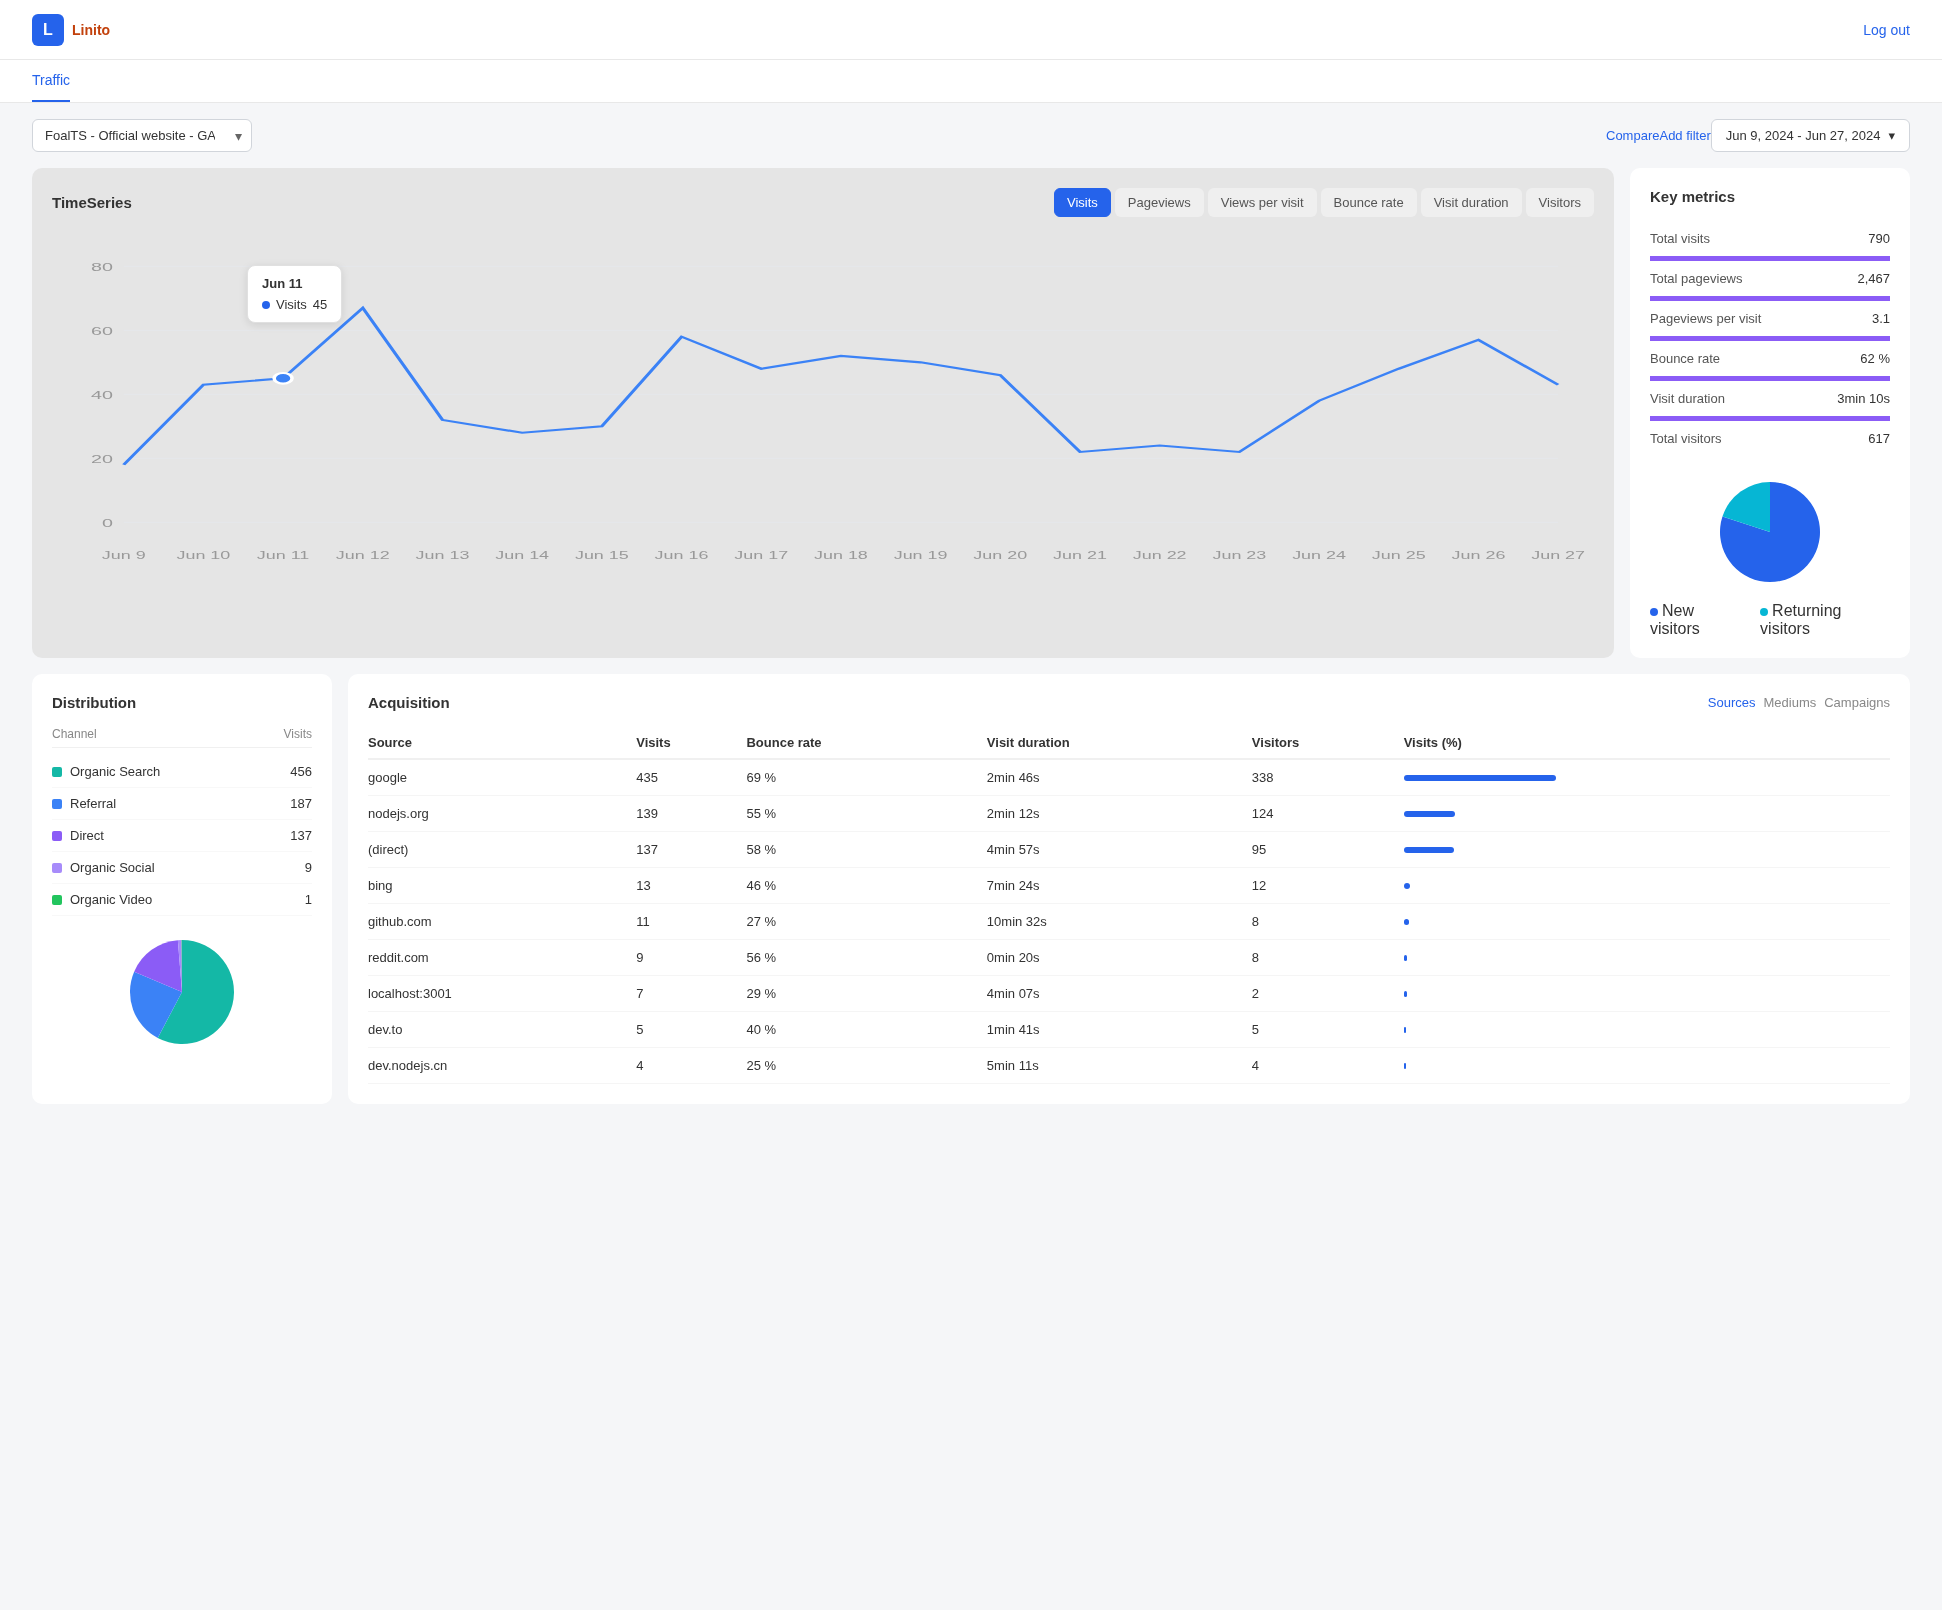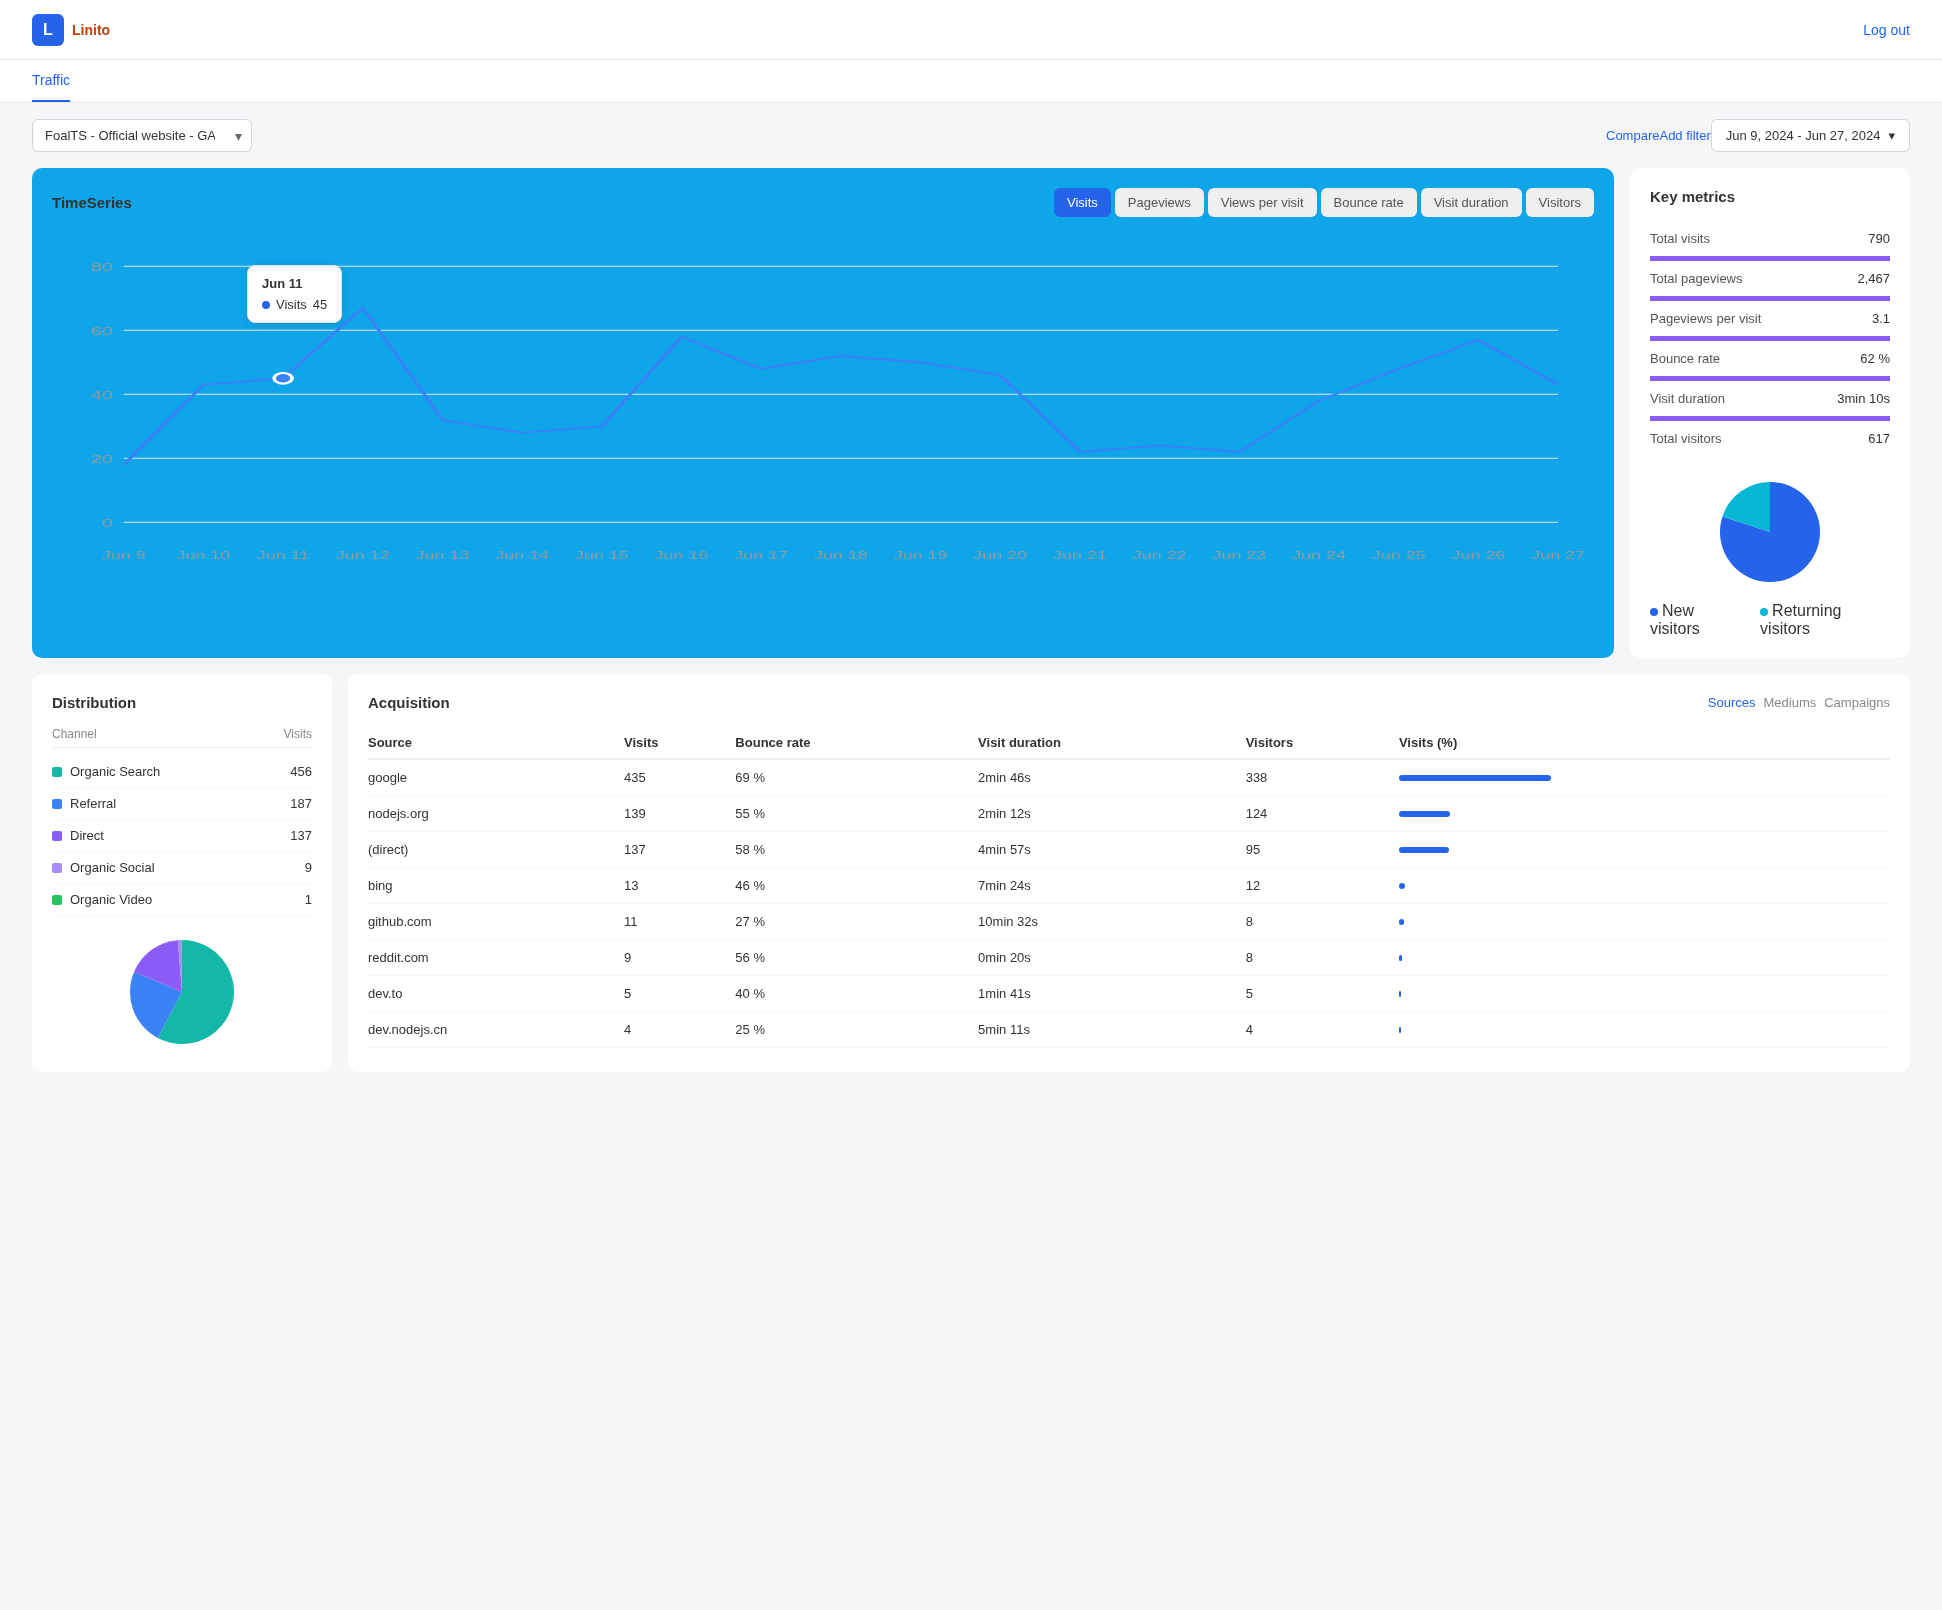--- a/index.html
+++ b/index.html
@@ -24,21 +24,21 @@
     .toolbar-right { display: flex; align-items: center; }
     .compare-btn { color: #2563eb; background: none; border: none; cursor: pointer; font-size: 13px; }
     .add-filter-btn { color: #2563eb; background: none; border: none; cursor: pointer; font-size: 13px; }
     .date-range-btn { background: #fff; border: 1px solid #d1d5db; border-radius: 6px; padding: 8px 14px; font-size: 13px; display: flex; align-items: center; gap: 8px; cursor: pointer; color: #333; }
 
     
     .main { padding: 0 32px 32px; }
     .top-row { display: flex; gap: 16px; margin-bottom: 16px; }
 
     
-    .timeseries-card { background: #0ea5e9; border-radius: 10px; padding: 20px; flex: 1; }
+    .timeseries-card { background: #e5e5e5; border-radius: 10px; padding: 20px; flex: 1; }
     .card-title { font-size: 15px; font-weight: 600; margin-bottom: 16px; }
     .tab-bar { display: flex; gap: 4px; margin-bottom: 16px; }
     .metric-tab { padding: 6px 12px; border-radius: 6px; font-size: 13px; cursor: pointer; border: 1px solid transparent; color: #555; }
     .metric-tab.active { background: #2563eb; color: #fff; border-color: #2563eb; }
     .chart-area { position: relative; height: 320px; }
     .chart-svg { width: 100%; height: 100%; }
 
     
     .tooltip { position: absolute; top: 20px; left: 195px; background: #fff; border: 1px solid #e0e0e0; border-radius: 8px; padding: 10px 14px; box-shadow: 0 2px 8px rgba(0,0,0,0.1); font-size: 13px; }
     .tooltip-date { font-weight: 600; margin-bottom: 6px; }
@@ -364,20 +364,32 @@
     <td>56 %</td>
     <td>0min 20s</td>
     <td>8</td>
     <td>
       <div class="bar-cell">
                   <div class="bar-fill" style="width:3px"></div>
                 </div>
     </td>
   </tr>
             <tr>
+    <td>localhost:3001</td>
+    <td>7</td>
+    <td>29 %</td>
+    <td>4min 07s</td>
+    <td>2</td>
+    <td>
+      <div class="bar-cell">
+                  <div class="bar-fill" style="width:3px"></div>
+                </div>
+    </td>
+  </tr>
+            <tr>
     <td>dev.to</td>
     <td>5</td>
     <td>40 %</td>
     <td>1min 41s</td>
     <td>5</td>
     <td>
       <div class="bar-cell">
                   <div class="bar-fill" style="width:2px"></div>
                 </div>
     </td>

